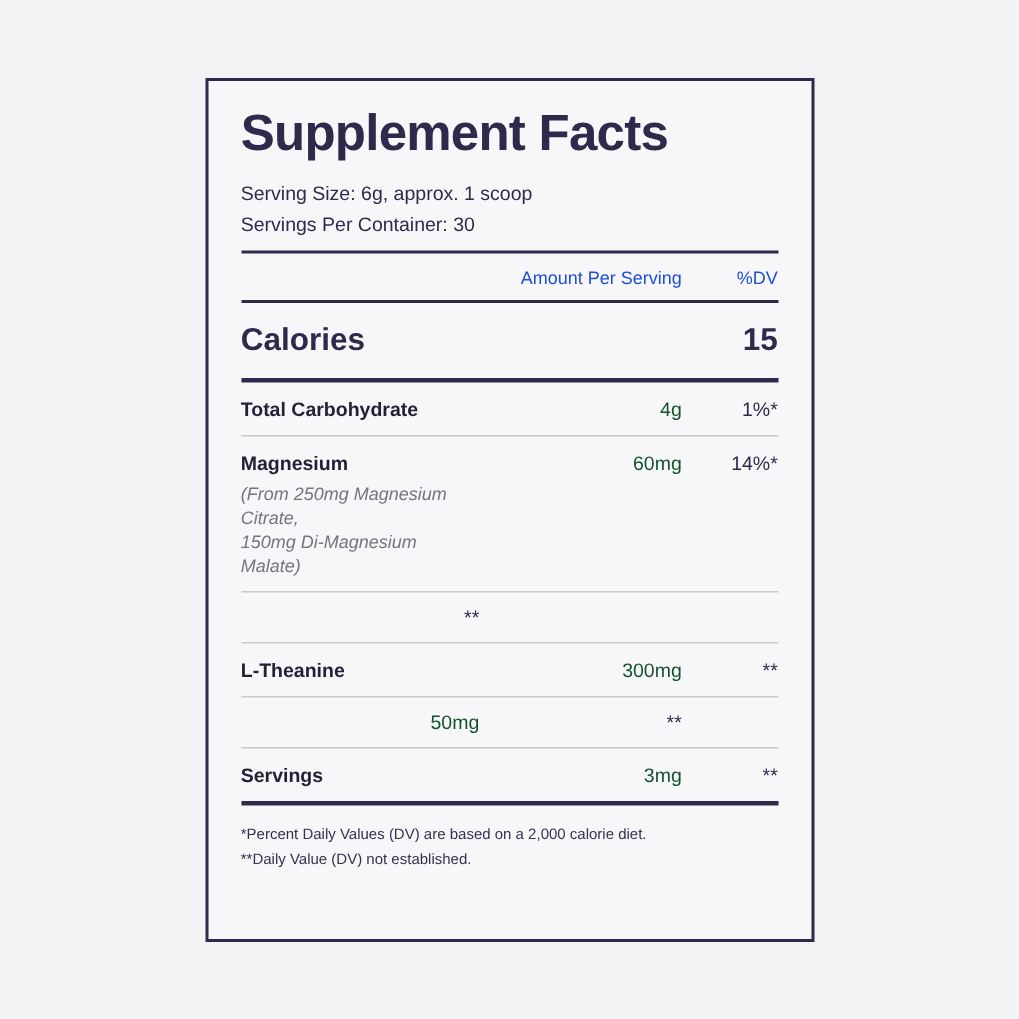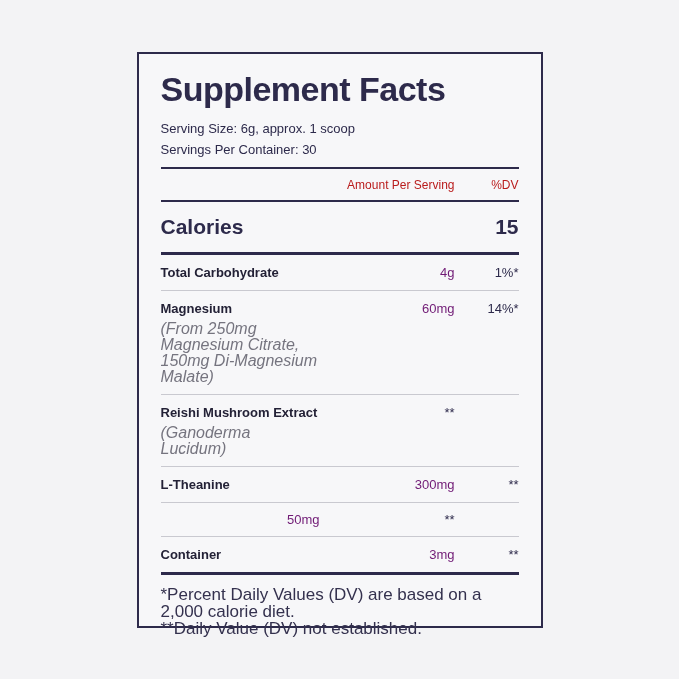--- a/index.html
+++ b/index.html
@@ -37,50 +37,50 @@
   .rule-dark { height: 2px; background: #2d2a4b; border: 0; }
   .rule-dark.mt { margin-top: 7px; }
   .rule-thick { height: 3px; background: #2d2a4b; border: 0; }
   .grid-row {
     display: grid;
     grid-template-columns: 1fr 135px 64px;
     align-items: baseline;
   }
   .col-amount { text-align: right; }
   .col-dv { text-align: right; }
-  .header-row { padding: 9px 0 8px 0; font-size: 12px; color: #b91c1c; }
+  .header-row { padding: 9px 0 8px 0; font-size: 12px; color: #1d4ed8; }
   .calories-row { padding: 13px 0 13px 0; align-items: center; }
   .calories-name { font-size: 21px; font-weight: 700; }
   .calories-value { text-align: right; font-size: 21px; font-weight: 700; grid-column: 2 / 4; }
   .ing-row {
     padding: 9px 0;
     border-bottom: 1px solid #c9c9d0;
     font-size: 13px;
   }
   .ing-row.last { border-bottom: 0; }
   .ing-name { font-weight: 700; line-height: 17px; color: #232136; }
   .ing-name .name-suffix {
     font-weight: 400; font-style: italic; color: #75747f; font-size: 12.5px;
   }
   .ing-sub {
     font-style: italic;
     font-weight: 400;
     color: #75747f;
-    font-size: 16px;
+    font-size: 12px;
     line-height: 16px;
     max-width: 220px;
   }
   .ing-sub.first { margin-top: 4px; }
   .ing-sub:empty { display: none; }
   .name-suffix:empty { display: none; }
-  .ing-amount { font-size: 13px; color: #701a75; }
+  .ing-amount { font-size: 13px; color: #14532d; }
   .ing-dv { font-size: 13px; color: #2d2a4b; }
   .footnotes { margin-top: 11px; }
   .footnote {
-    font-size: 17px;
+    font-size: 10px;
     line-height: 17px;
     color: #34314e;
   }
 </style>
 </head>
 <body>
 
 <div class="page">
   <div class="card">
 
@@ -125,40 +125,36 @@
         <span class="ing-name">Magnesium</span>
         <div class="ing-sub first">(From 250mg Magnesium Citrate,</div>
         <div class="ing-sub">150mg Di-Magnesium Malate)</div>
       </span>
       <span class="col-amount ing-amount">60mg</span>
       <span class="col-dv ing-dv">14%*</span>
     </div>
 
 
     <div class="grid-row ing-row">
-      <span>
-        <span class="ing-name">Reishi Mushroom Extract</span>
-        <div class="ing-sub first">(Ganoderma Lucidum)</div>
-      </span>
       <span class="col-dv ing-dv">**</span>
     </div>
 
     <div class="grid-row ing-row">
       <span class="ing-name"><span>L-Theanine</span></span>
       <span class="col-amount ing-amount">300mg</span>
       <span class="col-dv ing-dv">**</span>
     </div>
 
     <div class="grid-row ing-row">
       <span class="col-amount ing-amount">50mg</span>
       <span class="col-dv ing-dv">**</span>
     </div>
 
     <div class="grid-row ing-row last">
-      <span class="ing-name"><span>Container</span></span>
+      <span class="ing-name"><span>Servings</span></span>
       <span class="col-amount ing-amount">3mg</span>
       <span class="col-dv ing-dv">**</span>
     </div>
 
     <div class="rule-thick"></div>
 
     <div class="footnotes">
       <div class="footnote">*Percent Daily Values (DV) are based on a 2,000 calorie diet.</div>
       <div class="footnote">**Daily Value (DV) not established.</div>
     </div>

